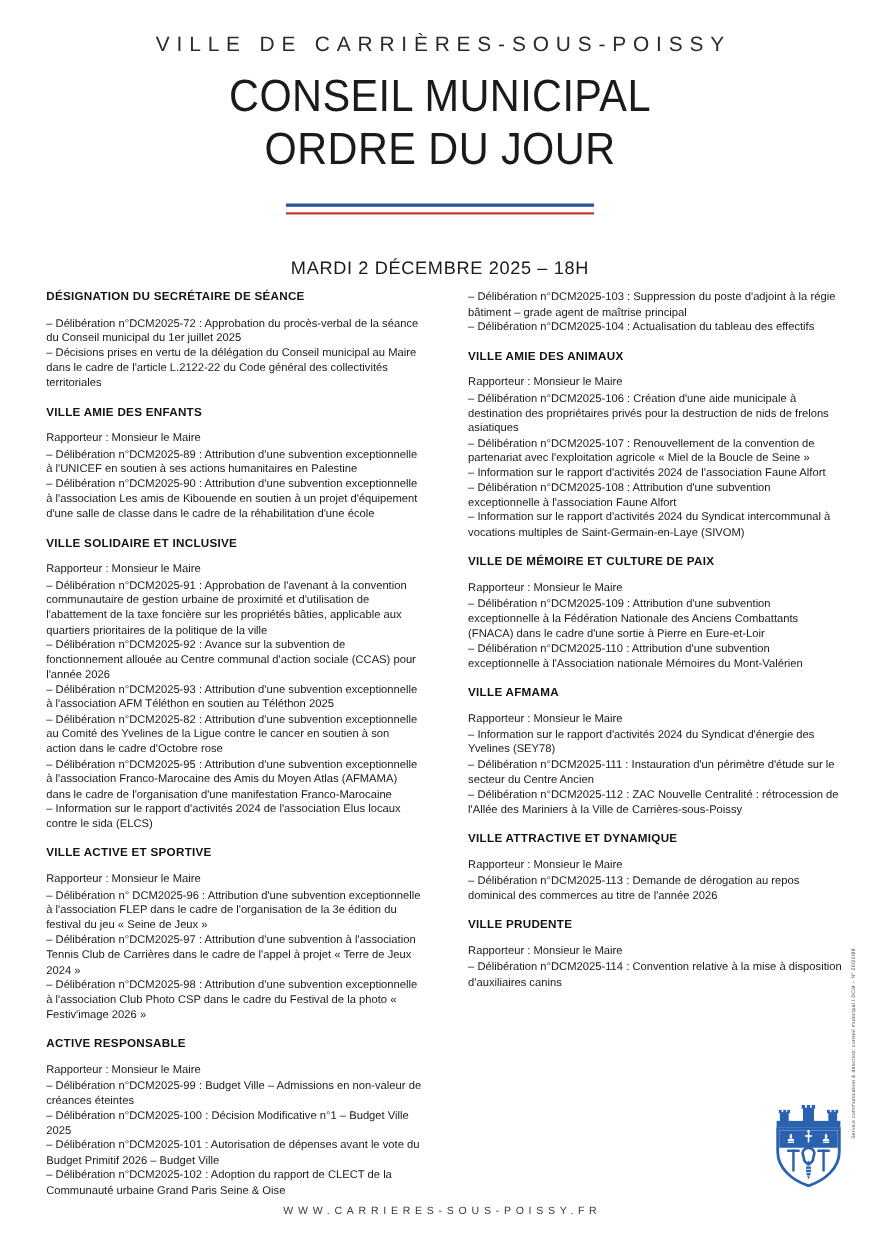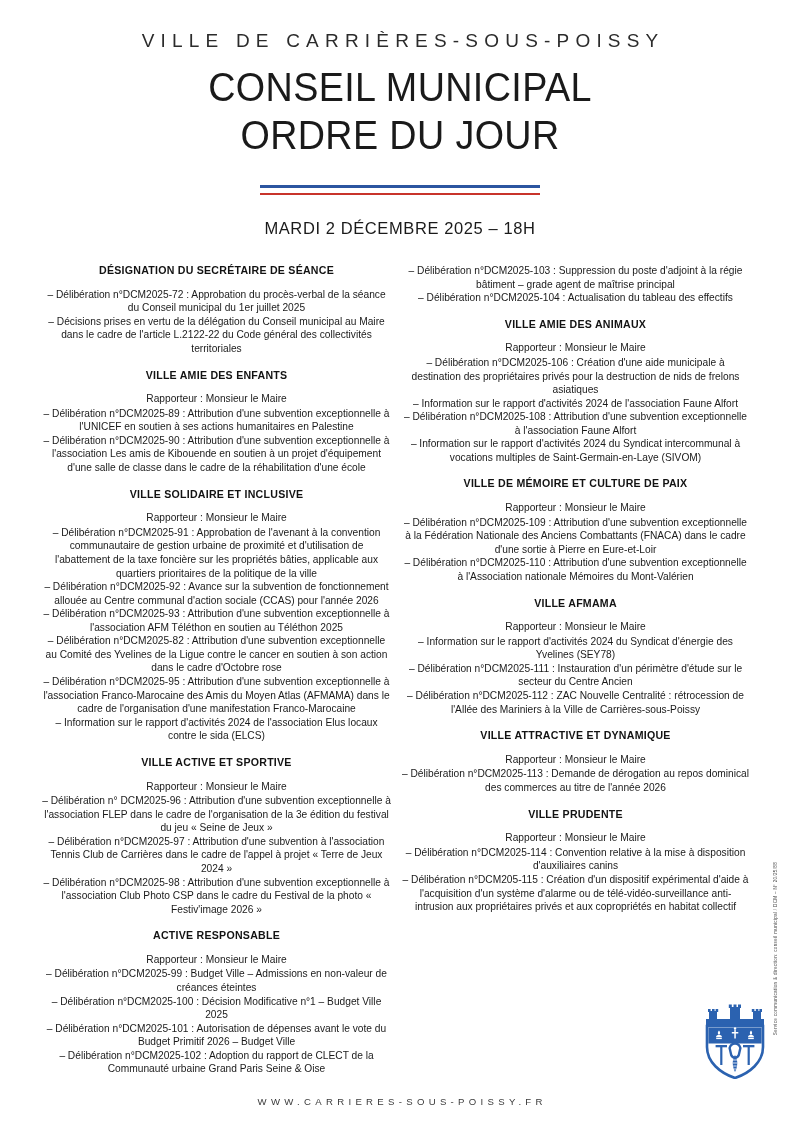--- a/index.html
+++ b/index.html
@@ -53,35 +53,34 @@
   }
   .rule-red {
     height: 2.6px;
     background: #c8342b;
     margin-top: 5px;
   }
   .date-line {
     text-align: center;
     font-size: 16.5px;
     letter-spacing: 0.6px;
-    margin-top: 24px;
+    margin-top: 40px;
     color: #1a1a1a;
     font-weight: 400;
   }
 
   
   .columns {
     position: absolute;
     top: 264px;
     left: 42px;
     width: 725px;
     display: flex;
-    gap: 10px;
+    gap: 42px;
     align-items: flex-start;
-    text-align: center;
   }
   .col {
     width: 349px;
   }
 
   .section {
     margin-bottom: 13px;
   }
   .section-head {
     font-size: 10.6px;
@@ -200,20 +199,21 @@
       </div>
     <div class="col" id="right-col">
         <div class="section">
           <div class="item">– Délibération n°DCM2025-103 : Suppression du poste d'adjoint à la régie bâtiment – grade agent de maîtrise principal</div>
           <div class="item">– Délibération n°DCM2025-104 : Actualisation du tableau des effectifs</div>
         </div>
         <div class="section">
           <div class="section-head">VILLE AMIE DES ANIMAUX</div>
           <div class="rapporteur">Rapporteur : Monsieur le Maire</div>
           <div class="item">– Délibération n°DCM2025-106 : Création d'une aide municipale à destination des propriétaires privés pour la destruction de nids de frelons asiatiques</div>
+          <div class="item">– Délibération n°DCM2025-107 : Renouvellement de la convention de partenariat avec l'exploitation agricole « Miel de la Boucle de Seine »</div>
           <div class="item">– Information sur le rapport d'activités 2024 de l'association Faune Alfort</div>
           <div class="item">– Délibération n°DCM2025-108 : Attribution d'une subvention exceptionnelle à l'association Faune Alfort</div>
           <div class="item">– Information sur le rapport d'activités 2024 du Syndicat intercommunal à vocations multiples de Saint-Germain-en-Laye (SIVOM)</div>
         </div>
         <div class="section">
           <div class="section-head">VILLE DE MÉMOIRE ET CULTURE DE PAIX</div>
           <div class="rapporteur">Rapporteur : Monsieur le Maire</div>
           <div class="item">– Délibération n°DCM2025-109 : Attribution d'une subvention exceptionnelle à la Fédération Nationale des Anciens Combattants (FNACA) dans le cadre d'une sortie à Pierre en Eure-et-Loir</div>
           <div class="item">– Délibération n°DCM2025-110 : Attribution d'une subvention exceptionnelle à l'Association nationale Mémoires du Mont-Valérien</div>
         </div>
@@ -226,21 +226,20 @@
         </div>
         <div class="section">
           <div class="section-head">VILLE ATTRACTIVE ET DYNAMIQUE</div>
           <div class="rapporteur">Rapporteur : Monsieur le Maire</div>
           <div class="item">– Délibération n°DCM2025-113 : Demande de dérogation au repos dominical des commerces au titre de l'année 2026</div>
         </div>
         <div class="section">
           <div class="section-head">VILLE PRUDENTE</div>
           <div class="rapporteur">Rapporteur : Monsieur le Maire</div>
           <div class="item">– Délibération n°DCM2025-114 : Convention relative à la mise à disposition d'auxiliaires canins</div>
-          <div class="item">– Délibération n°DCM205-115 : Création d'un dispositif expérimental d'aide à l'acquisition d'un système d'alarme ou de télé-vidéo-surveillance anti-intrusion aux propriétaires privés et aux copropriétés en habitat collectif</div>
         </div>
       </div>
   </div>
 
   <div class="side-credit">Service communication &amp; direction: conseil municipal / DCM – N° 20/25/88</div>
 
   <div class="crest">
     <svg viewBox="0 0 66 76" width="66" height="76" aria-hidden="true">
 
       <g fill="#2b62b0">

